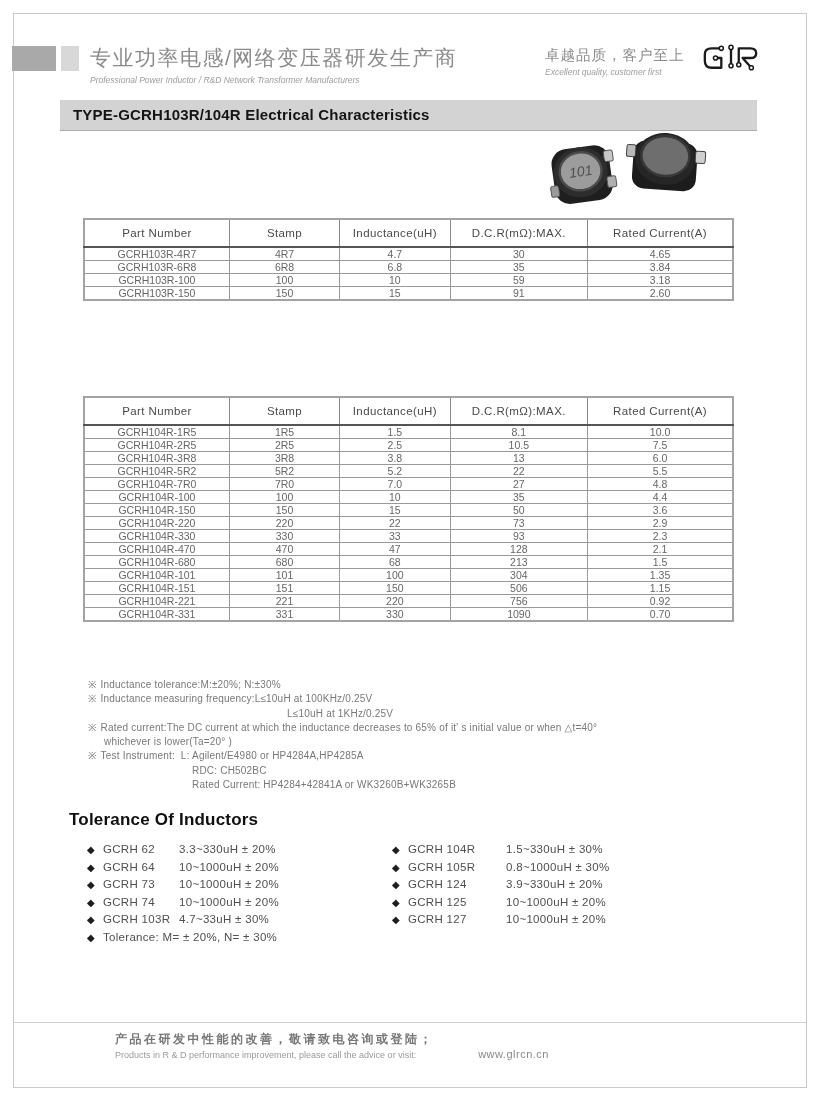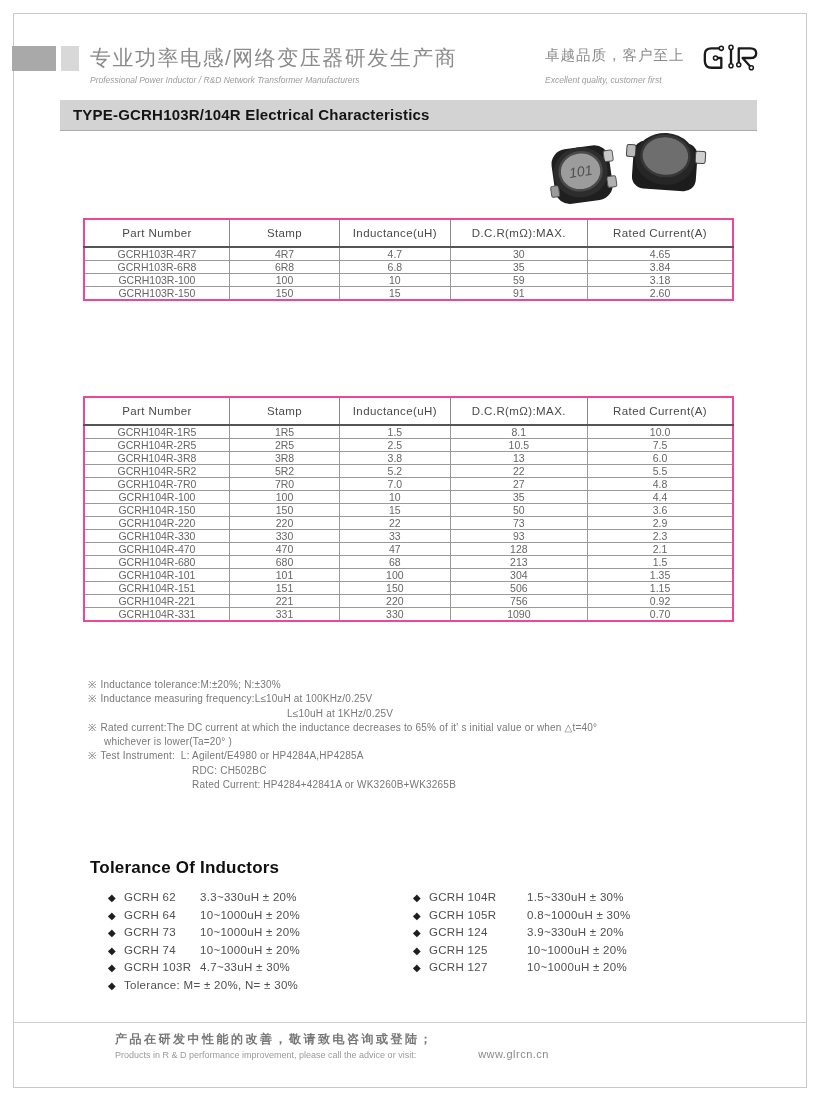--- a/index.html
+++ b/index.html
@@ -9,60 +9,60 @@
   .frame { position:absolute; left:13px; top:13px; width:794px; height:1075px; border:1px solid #c9c9c9; }
 
   
   .sq-dark  { position:absolute; left:12px; top:46px; width:44px; height:25px; background:#a9a9a9; }
   .sq-light { position:absolute; left:61px; top:46px; width:18px; height:25px; background:#d8d8d8; }
   .brand { position:absolute; left:90px; top:44px; }
   .brand .cn { font-size:21px; color:#8b8b8b; letter-spacing:1.5px; }
   .brand .en { font-size:8.5px; font-style:italic; color:#9c9c9c; margin-top:3px; }
   .slogan { position:absolute; left:545px; top:46px; }
   .slogan .cn { font-size:14.5px; color:#8b8b8b; letter-spacing:1px; }
-  .slogan .en { font-size:8.5px; font-style:italic; color:#9c9c9c; margin-top:10px; }
+  .slogan .en { font-size:8.5px; font-style:italic; color:#9c9c9c; margin-top:2px; }
   .logo { position:absolute; left:700px; top:42px; }
 
   
   .titlebar { position:absolute; left:60px; top:100px; width:697px; height:31px;
               background:#d3d3d3; border-bottom:1px solid #ababab;
               font-size:15px; font-weight:bold; color:#141414; line-height:30px;
               padding-left:13px; letter-spacing:0.2px; }
 
   
   .photos { position:absolute; left:545px; top:128px; width:220px; height:92px; }
   .photos svg { position:absolute; }
   .photo-left { left:3px; top:10px; }
   .photo-right { left:78px; top:0; }
 
   
   .table-wrap { position:absolute; left:83px; width:651px; }
   .t1 { top:218px; }
   .t2 { top:396px; }
   table { border-collapse:collapse; table-layout:fixed; width:100%;
-          border:2px solid #ec4899; }
+          border:2px solid #a3a3a3; }
   col.c1 { width:22.4%; } col.c2 { width:17%; } col.c3 { width:17%; }
   col.c4 { width:21.2%; } col.c5 { width:22.4%; }
   th { border:1px solid #8a8a8a; border-bottom:2px solid #555;
        height:28px; font-size:11.5px; font-weight:normal; color:#4a4a4a;
        letter-spacing:0.4px; text-align:center; }
   td { border:1px solid #9a9a9a; height:12px; line-height:12px; font-size:10.5px;
        color:#666; text-align:center; padding:0; }
 
   
   .notes { position:absolute; left:88px; top:678px; width:640px; }
   .note-line { font-size:10px; color:#787878; line-height:14.3px; white-space:pre-wrap; letter-spacing:0.2px; }
   .note-line .marker { margin-right:4px; color:#787878; }
   .ind0 { padding-left:0; }
   .ind1 { padding-left:16px; }
   .ind2 { padding-left:199px; }
   .ind3 { padding-left:104px; }
 
   
-  .tol { position:absolute; left:90px; top:810px; width:670px;margin-top:48px; }
+  .tol { position:absolute; left:69px; top:810px; width:670px; }
   .tol h2 { font-size:17px; font-weight:bold; color:#0f0f0f; letter-spacing:0.2px; margin:0 0 13px 0; }
   .tol .cols { display:flex; }
   .tol ul { list-style:none; margin:0; padding:0; }
   .tol ul.left  { margin-left:18px; width:305px; }
   .tol ul.right { margin-left:0; }
   .tol li { display:flex; align-items:baseline; font-size:11.5px; color:#4f4f4f;
             line-height:12px; margin-bottom:4.5px; letter-spacing:0.3px; }
   .tol .dmd { flex:none; width:16px; font-size:10px; color:#1e1e1e; }
   .tol ul.left  .lb { flex:none; min-width:76px; padding-right:8px; }
   .tol ul.right .lb { flex:none; min-width:98px; padding-right:8px; }

